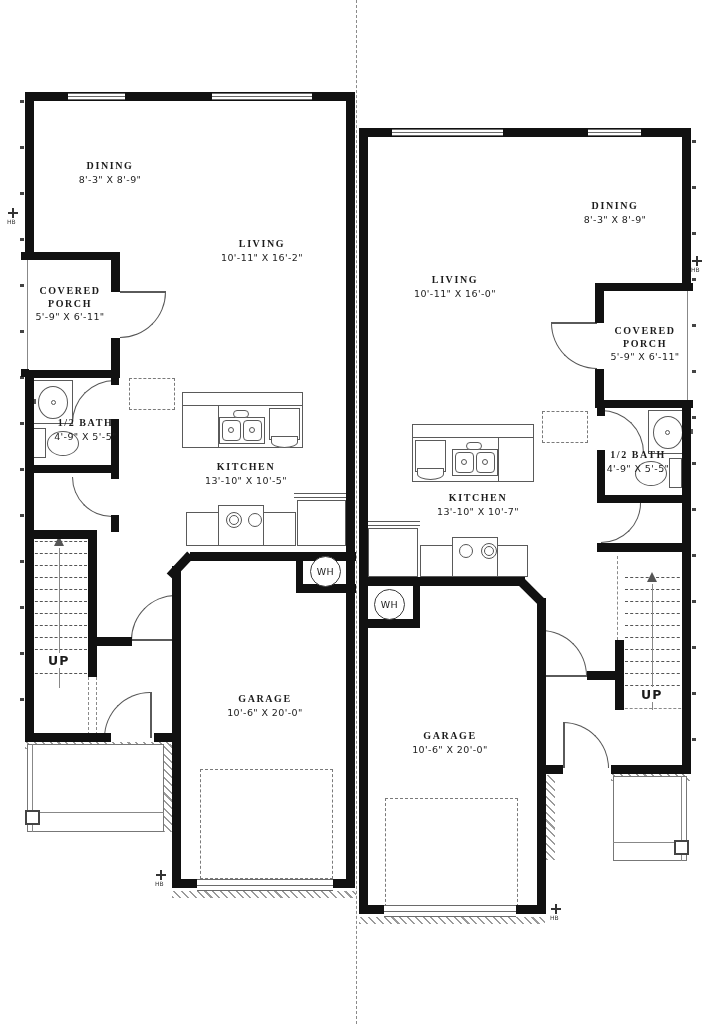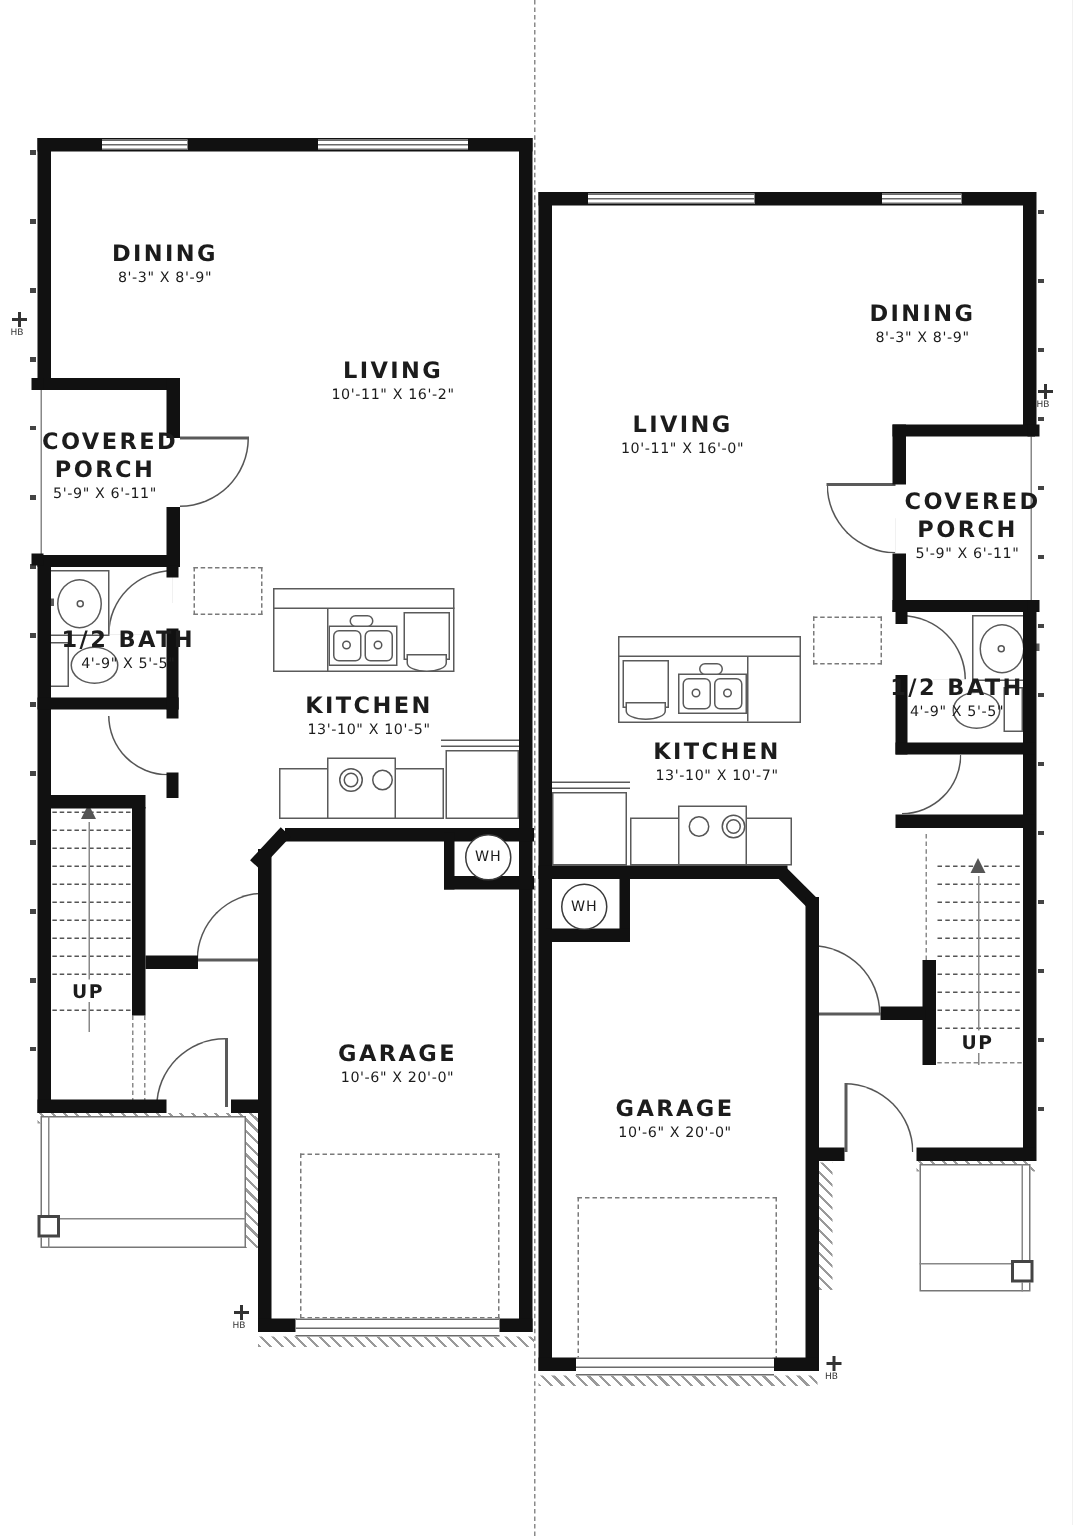--- a/index.html
+++ b/index.html
@@ -22,21 +22,21 @@
   .arc.tl{border-top:1.2px solid #555;border-left:1.2px solid #555;border-top-left-radius:100%;}
   .arc.tr{border-top:1.2px solid #555;border-right:1.2px solid #555;border-top-right-radius:100%;}
   .arc.br{border-bottom:1.2px solid #555;border-right:1.2px solid #555;border-bottom-right-radius:100%;}
   .arc.bl{border-bottom:1.2px solid #555;border-left:1.2px solid #555;border-bottom-left-radius:100%;}
   .hatch{position:absolute;background:repeating-linear-gradient(45deg,#9a9a9a 0 1.5px,transparent 1.5px 5.5px);z-index:1;}
   .tickstrip{position:absolute;width:4px;background:repeating-linear-gradient(to bottom,#444 0 3px,transparent 3px 46px);z-index:1;}
   .post{position:absolute;width:8px;height:8px;background:#111;z-index:3;}
   .postsq{position:absolute;width:11px;height:11px;border:2px solid #444;background:#fff;z-index:2;}
   .circ{position:absolute;border:1px solid #555;border-radius:50%;background:#fff;z-index:2;box-sizing:border-box;}
   .room-label{position:absolute;text-align:center;z-index:6;line-height:1.25;}
-  .room-name{font-size:15px;font-weight:600;letter-spacing:1.6px;}
+  .room-name{font-size:10px;font-weight:600;letter-spacing:1.6px;font-family:Liberation Serif, serif;}
   .room-dims{font-size:9.5px;letter-spacing:.4px;margin-top:1px;}
   .wh-circle{position:absolute;width:31px;height:31px;border:1.4px solid #3a3a3a;border-radius:50%;background:#fff;
              display:flex;align-items:center;justify-content:center;font-size:9.5px;letter-spacing:.5px;z-index:5;box-sizing:border-box;}
   .up-label{position:absolute;font-size:12.5px;font-weight:600;letter-spacing:1px;background:#fff;padding:0 3px;z-index:6;}
   .arrowhead{position:absolute;width:0;height:0;border-left:5px solid transparent;border-right:5px solid transparent;
              border-bottom:10px solid #555;z-index:2;}
   .hb{position:absolute;z-index:5;}
   .hb .cross-v{position:absolute;left:4px;top:0;width:2px;height:10px;background:#333;}
   .hb .cross-h{position:absolute;left:0;top:4px;width:10px;height:2px;background:#333;}
   .hb .hb-txt{position:absolute;top:10px;left:-1px;font-size:6px;letter-spacing:0;color:#333;}

